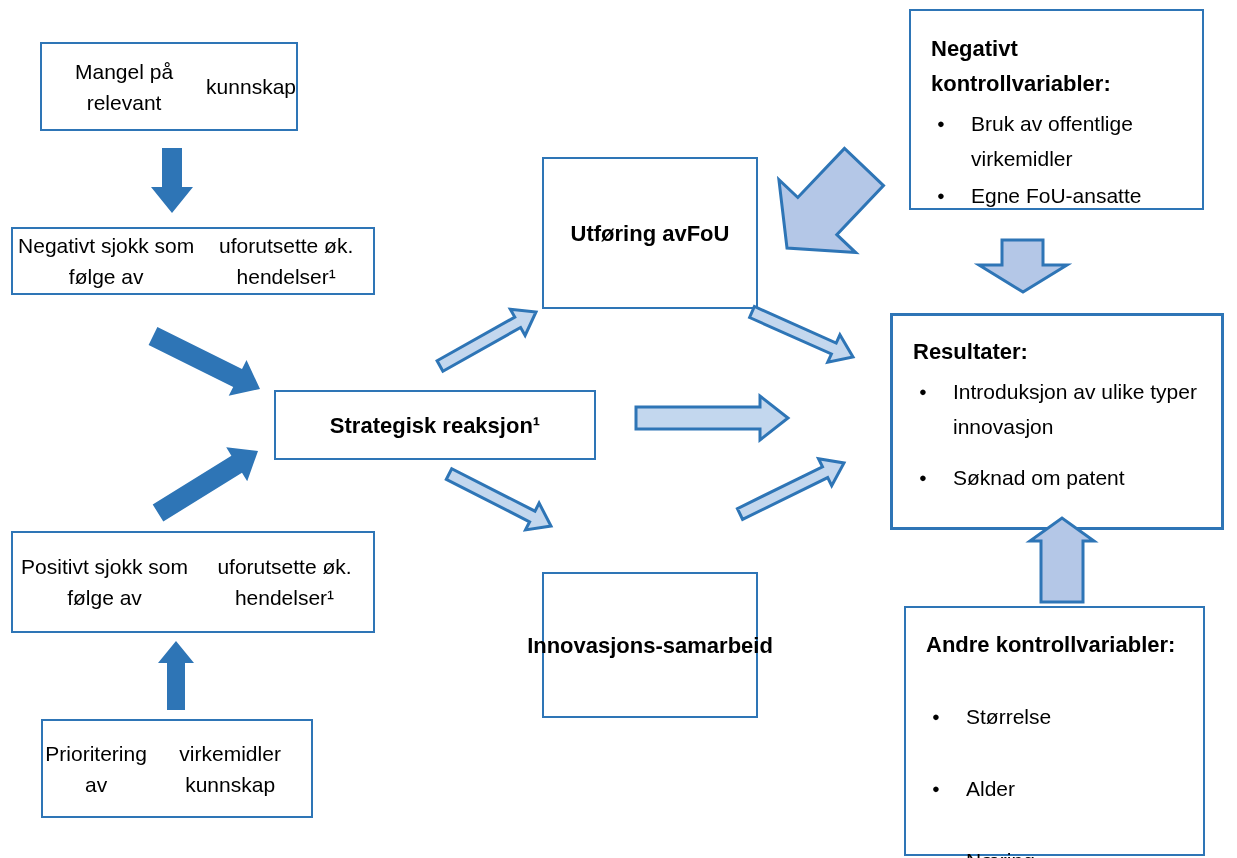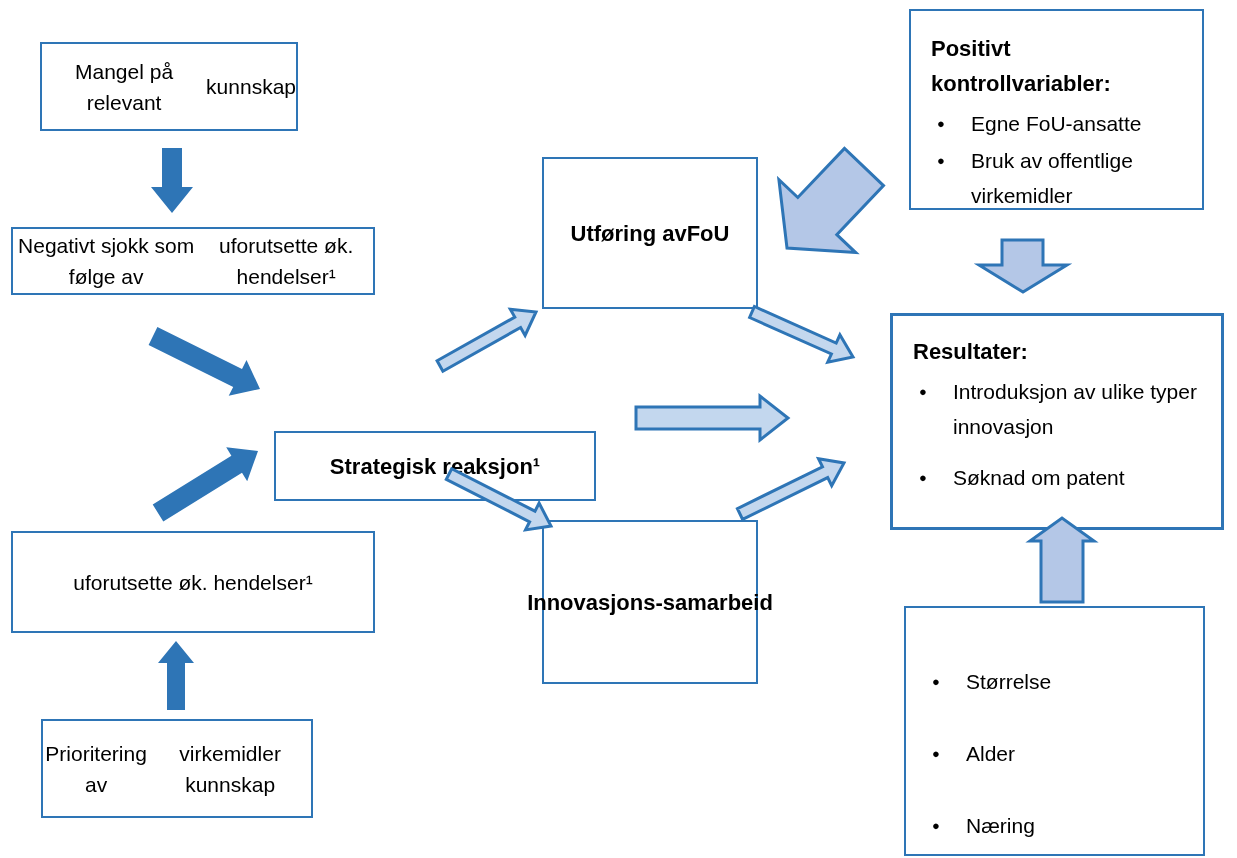--- a/index.html
+++ b/index.html
@@ -14,26 +14,26 @@
   }
   .center-box{
     display:flex;flex-direction:row;justify-content:center;align-items:center;
     text-align:center;font-size:21px;line-height:31px;
   }
   .bold{font-weight:bold;}
   .big{font-size:22px;line-height:37px;}
   
   #box-mangel{left:40px;top:42px;width:258px;height:89px;}
   #box-negativt{left:11px;top:227px;width:364px;height:68px;}
-  #box-strategisk{left:274px;top:390px;width:322px;height:70px;font-size:22px;margin-top:41px;}
+  #box-strategisk{left:274px;top:390px;width:322px;height:70px;font-size:22px;}
   #box-positivt{left:11px;top:531px;width:364px;height:102px;}
   #box-prioritering{left:41px;top:719px;width:272px;height:99px;text-align:center;}
   
   #box-utforing{left:542px;top:157px;width:216px;height:152px;}
-  #box-innovasjons{left:542px;top:520px;width:216px;height:164px;}
+  #box-innovasjons{left:542px;top:572px;width:216px;height:146px;}
   
   .list-box{font-size:21px;line-height:35px;padding:18px 14px 0 20px;}
   .list-box .heading{font-weight:bold;font-size:22px;margin:0 0 5px 0;}
   .list-box ul{list-style:none;margin:0;padding:0;}
   .list-box li{position:relative;padding-left:40px;margin-bottom:2px;}
   .list-box li::before{
     content:"\25CF";position:absolute;left:6px;top:0;
     font-size:13px;line-height:35px;
   }
   #box-sentrale{left:909px;top:9px;width:295px;height:201px;padding-top:20px;}
@@ -60,55 +60,57 @@
   <div class="box center-box" id="box-negativt">
     <div>Negativt sjokk som følge av</div>
     <div>uforutsette øk. hendelser¹</div>
   </div>
 
   <div class="box center-box bold" id="box-strategisk">
     <div>Strategisk reaksjon¹</div>
   </div>
 
   <div class="box center-box" id="box-positivt">
+    <div>Positivt sjokk som følge av</div>
     <div>uforutsette øk. hendelser¹</div>
   </div>
 
   <div class="box center-box" id="box-prioritering">
     <div>Prioritering av</div>
     <div>virkemidler kunnskap</div>
   </div>
 
   <div class="box center-box bold big" id="box-utforing">
     <div>Utføring av</div>
     <div>FoU</div>
   </div>
 
   <div class="box center-box bold big" id="box-innovasjons">
     <div>Innovasjons-</div>
     <div>samarbeid</div>
   </div>
 
   <div class="box list-box" id="box-sentrale">
-    <div class="heading">Positivt kontrollvariabler:</div>
+    <div class="heading">Negativt kontrollvariabler:</div>
     <ul>
+      <li>Bruk av offentlige virkemidler</li>
       <li>Egne FoU-ansatte</li>
-      <li>Bruk av offentlige virkemidler</li>
     </ul>
   </div>
 
   <div class="box list-box" id="box-resultater">
     <div class="heading">Resultater:</div>
     <ul>
       <li>Introduksjon av ulike typer innovasjon</li>
       <li class="gap-top">Søknad om patent</li>
     </ul>
   </div>
 
   <div class="box list-box" id="box-andre">
+    <div class="heading">Andre kontrollvariabler:</div>
     <ul>
       <li>Størrelse</li>
       <li>Alder</li>
       <li>Næring</li>
       <li>Region</li>
     </ul>
   </div>
 
   <svg class="arrows" width="1237" height="858" viewBox="0 0 1237 858">
 

